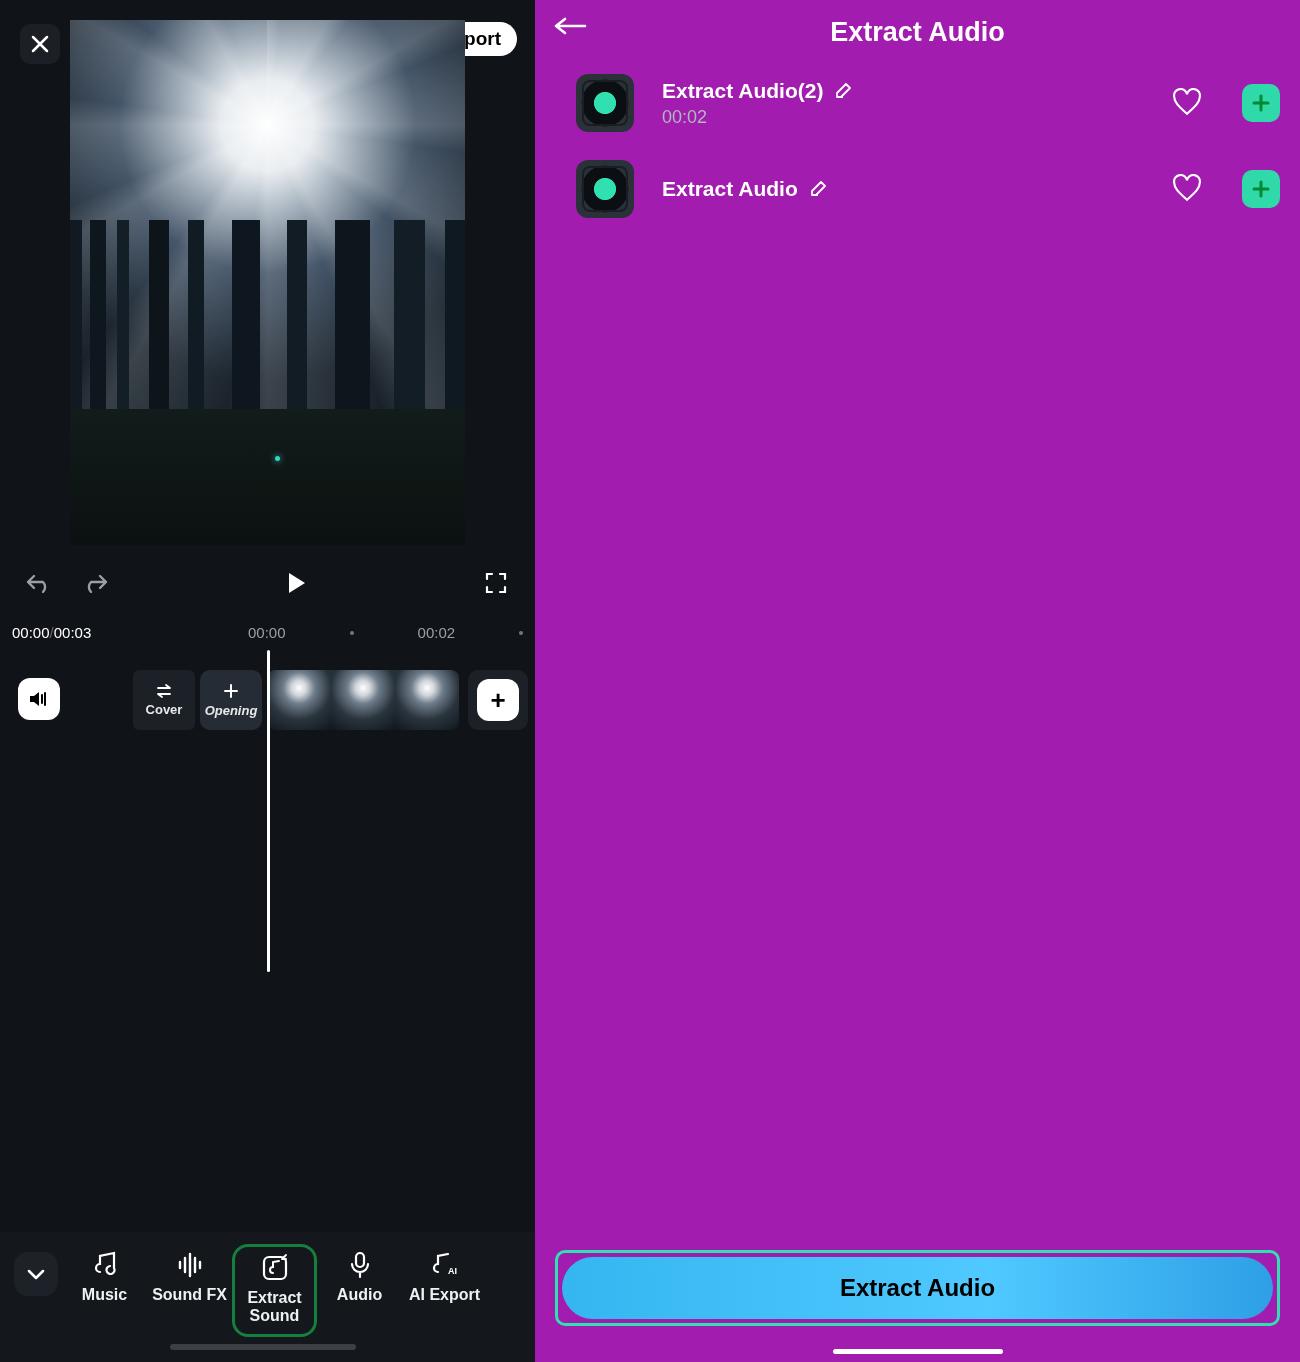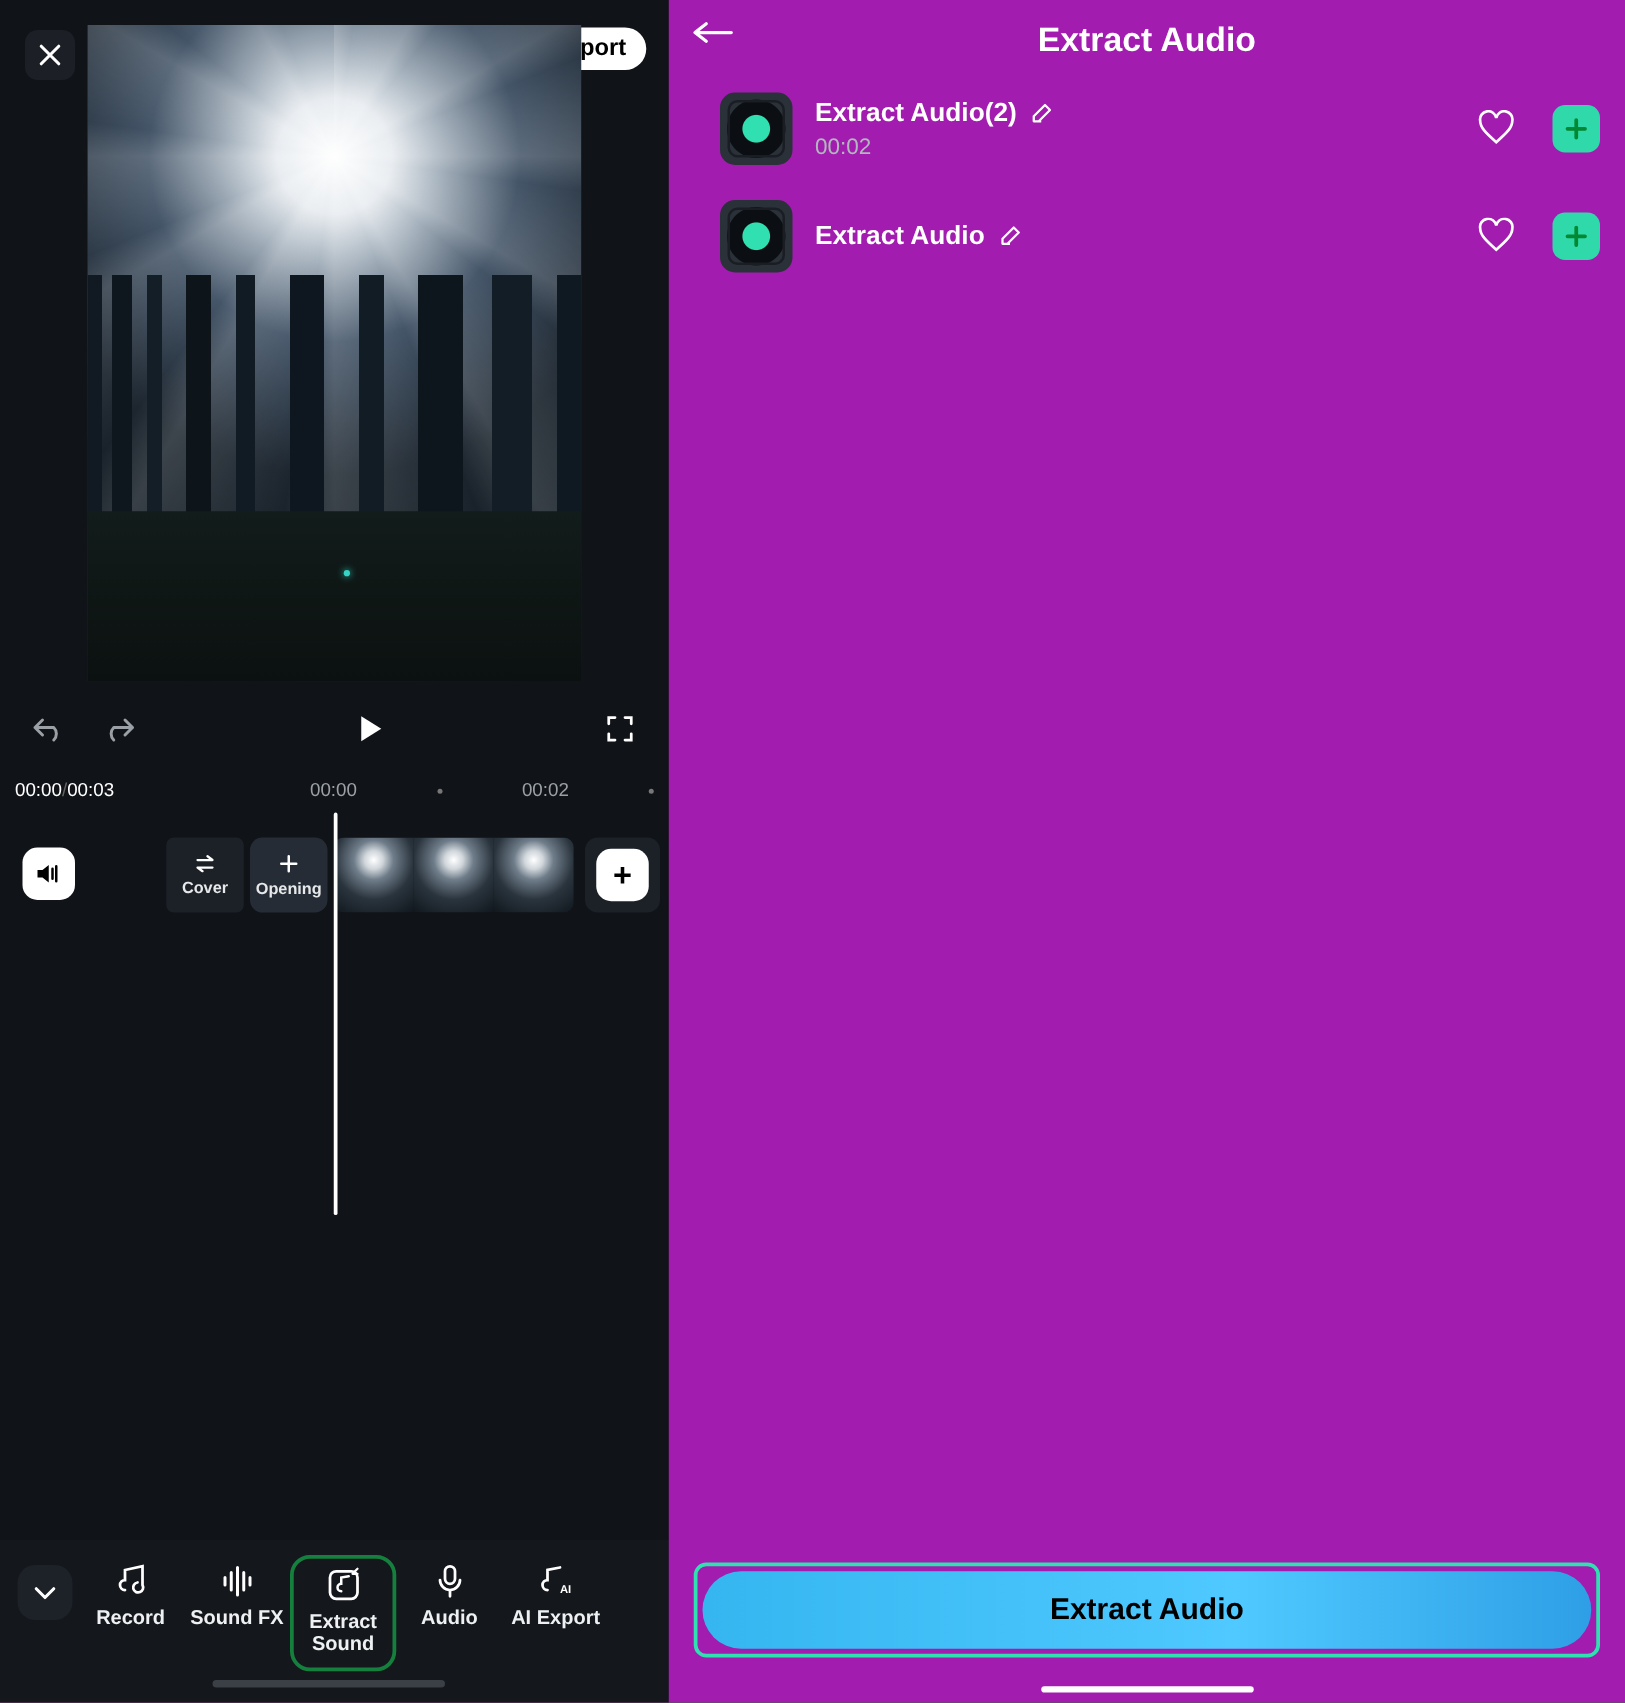--- a/index.html
+++ b/index.html
@@ -147,21 +147,21 @@
     display:flex;align-items:center;justify-content:center;
   }
   .cover-chip{
     position:absolute;left:133px;top:6px;width:62px;height:60px;border-radius:6px;
     background:#1c2128;display:flex;flex-direction:column;align-items:center;justify-content:center;gap:4px;
     font-size:13px;color:#e6e8ea;font-weight:600;
   }
   .opening-chip{
     position:absolute;left:200px;top:6px;width:62px;height:60px;border-radius:10px;
     background:#262c35;display:flex;flex-direction:column;align-items:center;justify-content:center;gap:4px;
-    font-size:13px;color:#e6e8ea;font-weight:600;
+    font-size:13px;color:#e6e8ea;font-weight:600;font-style:italic;
   }
   .clip-strip{
     position:absolute;left:267px;top:6px;width:192px;height:60px;border-radius:8px;overflow:hidden;display:flex;
   }
   .thumb{
     flex:1;
     background:radial-gradient(circle at 50% 30%,#fff 0%,#d0d6db 14%,#6f7d8a 30%,#2a343d 60%,#10171d 100%);
   }
   .add-clip{
     position:absolute;left:468px;top:6px;width:60px;height:60px;border-radius:10px;background:#1c2128;
@@ -201,21 +201,21 @@
   
   .r-header{
     height:64px;display:flex;align-items:center;justify-content:center;position:relative;
   }
   .back-btn{
     position:absolute;left:18px;top:16px;width:40px;height:30px;cursor:pointer;
   }
   .r-title{font-size:27px;font-weight:700;}
   .audio-list{padding:10px 20px 0 20px;}
   .audio-item{
-    display:flex;align-items:center;gap:18px;margin-bottom:28px;padding-left:21px;
+    display:flex;align-items:center;gap:28px;margin-bottom:28px;padding-left:21px;
   }
   .ai-thumb{
     width:58px;height:58px;border-radius:12px;
     background:radial-gradient(circle at 50% 50%,#30e0b0 0 26%,#0b0e12 28% 56%,#2b3138 58% 100%);
     position:relative;flex-shrink:0;
   }
   .ai-thumb::after{
     content:"";position:absolute;inset:6px;border-radius:8px;border:2px solid #1a1e24;
   }
   .ai-info{flex:1;}
@@ -346,21 +346,21 @@
   <div class="bottom-bar">
     <div class="collapse-chip">
       <svg width="20" height="14" viewBox="0 0 20 14">
           <path d="M3 4 L10 11 L17 4" stroke="#fff" stroke-width="2.5" fill="none" stroke-linecap="round" stroke-linejoin="round"></path>
         </svg>
     </div>
     <div class="tool">
       <svg viewBox="0 0 30 30">
           <path d="M10 22 A4 4 0 1 1 10 14 V6 L24 3 V18 A4 4 0 1 1 20 16" stroke="#fff" stroke-width="2.2" fill="none" stroke-linecap="round"></path>
         </svg>
-      <span>Record</span>
+      <span>Music</span>
     </div>
     <div class="tool">
       <svg viewBox="0 0 30 30">
           <path d="M5 12 V18 M10 8 V22 M15 4 V26 M20 8 V22 M25 12 V18" stroke="#fff" stroke-width="2.4" stroke-linecap="round"></path>
         </svg>
       <span>Sound FX</span>
     </div>
     <div class="tool active">
       <svg viewBox="0 0 30 30">
           <rect x="4" y="4" width="22" height="22" rx="5" stroke="#fff" stroke-width="2.2" fill="none"></rect>

